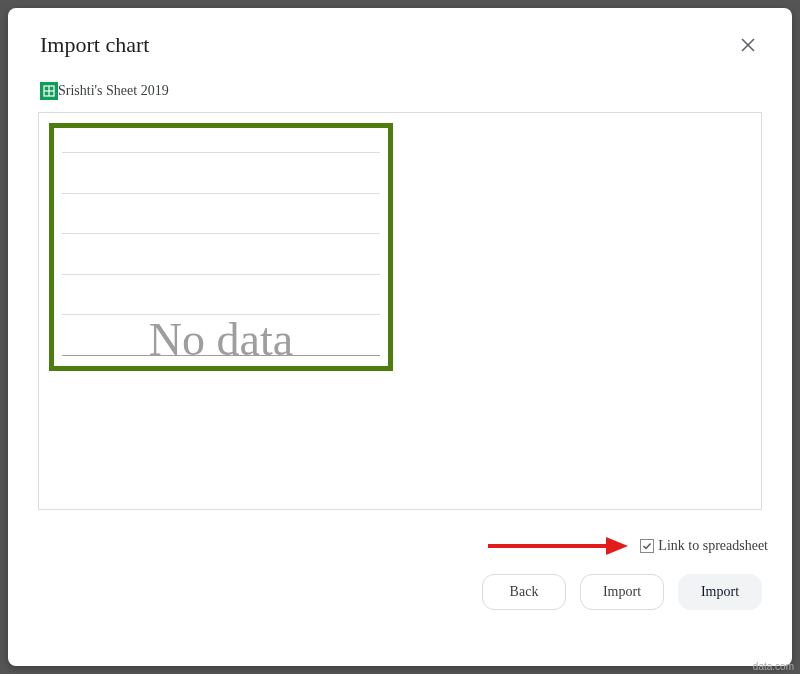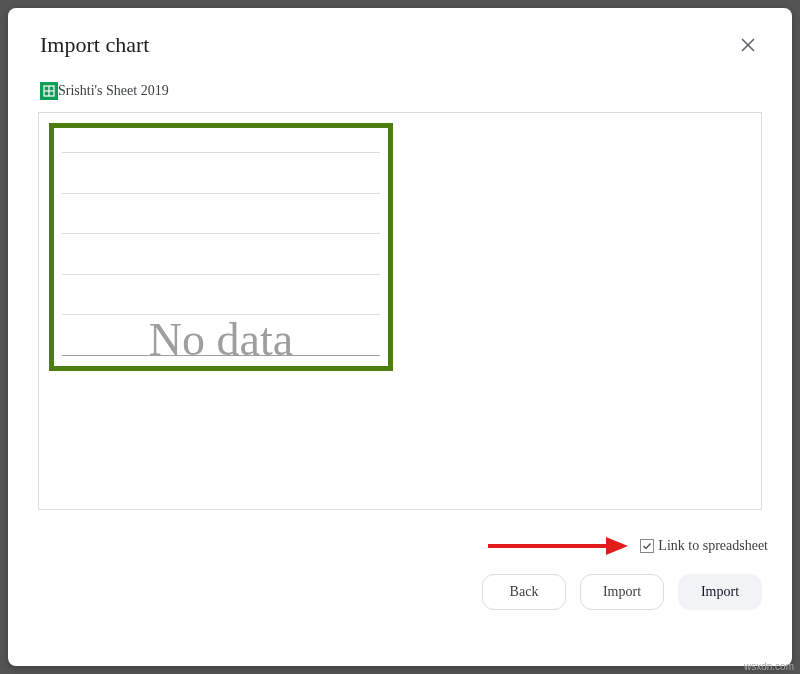--- a/index.html
+++ b/index.html
@@ -243,13 +243,13 @@
   </div>
 
   <div class="button-row">
     <button class="btn">Back</button>
     <button class="btn">Import</button>
     <button class="btn primary" disabled="">Import</button>
   </div>
 
 </div>
 
-<div class="watermark">wsxdn.com</div>
+<div class="watermark">data.com</div>
 
 </body></html>

